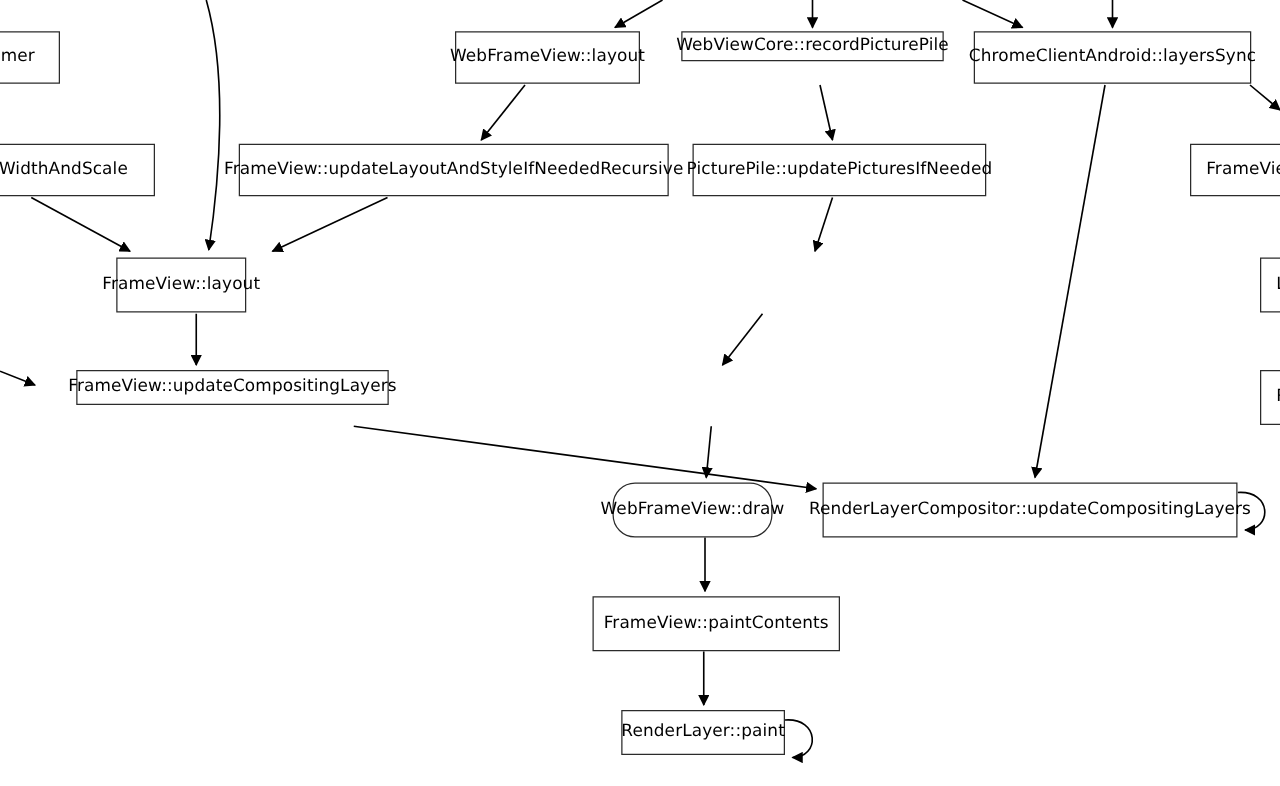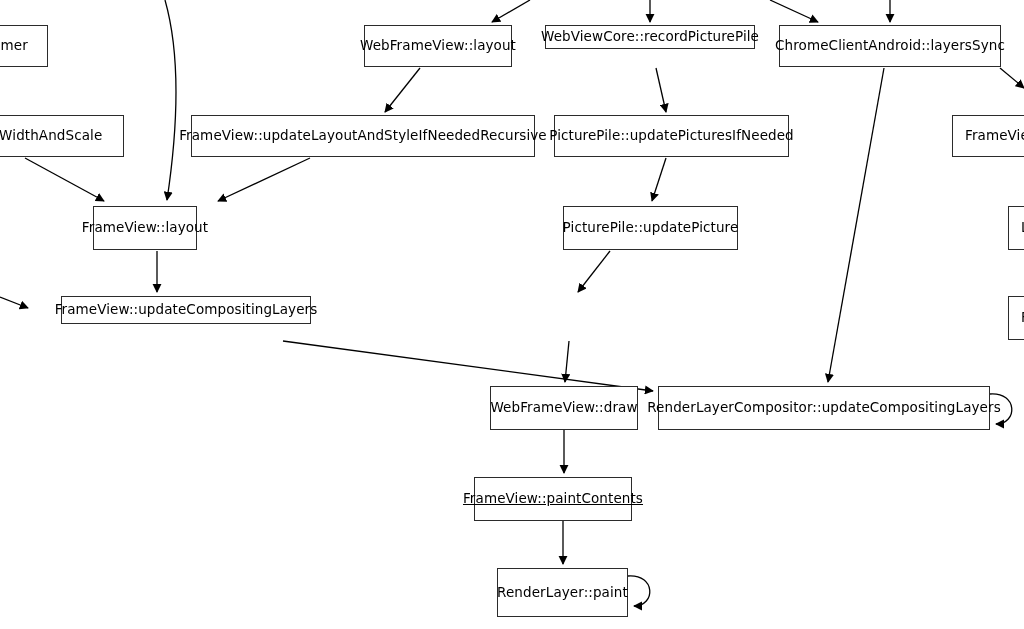--- a/index.html
+++ b/index.html
@@ -129,46 +129,43 @@
   </div>
 
   <div class="node" style="left:952px; top:115px; width:130px; height:42px; justify-content:flex-start;">
     <span class="node-label">FrameView</span>
   </div>
 
   <div class="node" style="left:93px; top:206px; width:104px; height:44px;">
     <span class="node-label">FrameView::layout</span>
   </div>
 
-  <div class="node" style="left:563px; top:206px; width:175px; height:44px;">
-    <span class="node-label">PicturePile::updatePicture</span>
-  </div>
 
   <div class="node" style="left:1008px; top:206px; width:60px; height:44px; justify-content:flex-start;">
     <span class="node-label">L</span>
   </div>
 
   <div class="node" style="left:32px; top:296px; width:250px; height:28px;margin-left:29px;">
     <span class="node-label">FrameView::updateCompositingLayers</span>
   </div>
 
 
   <div class="node" style="left:1008px; top:296px; width:60px; height:44px; justify-content:flex-start;">
     <span class="node-label">R</span>
   </div>
 
-  <div class="node" style="left:490px; top:386px; width:148px; height:44px;">
+  <div class="node" style="left:490px; top:386px; width:128px; height:44px;border-radius:18px;">
     <span class="node-label">WebFrameView::draw</span>
   </div>
 
   <div class="node" style="left:658px; top:386px; width:332px; height:44px;">
     <span class="node-label">RenderLayerCompositor::updateCompositingLayers</span>
   </div>
 
-  <div class="node" style="left:474px; top:477px; width:158px; height:44px;text-decoration:underline;">
+  <div class="node" style="left:474px; top:477px; width:198px; height:44px;">
     <span class="node-label">FrameView::paintContents</span>
   </div>
 
-  <div class="node" style="left:497px; top:568px; width:131px; height:49px;">
+  <div class="node" style="left:497px; top:568px; width:131px; height:36px;">
     <span class="node-label">RenderLayer::paint</span>
   </div>
 
 </div>
 
 </body></html>

